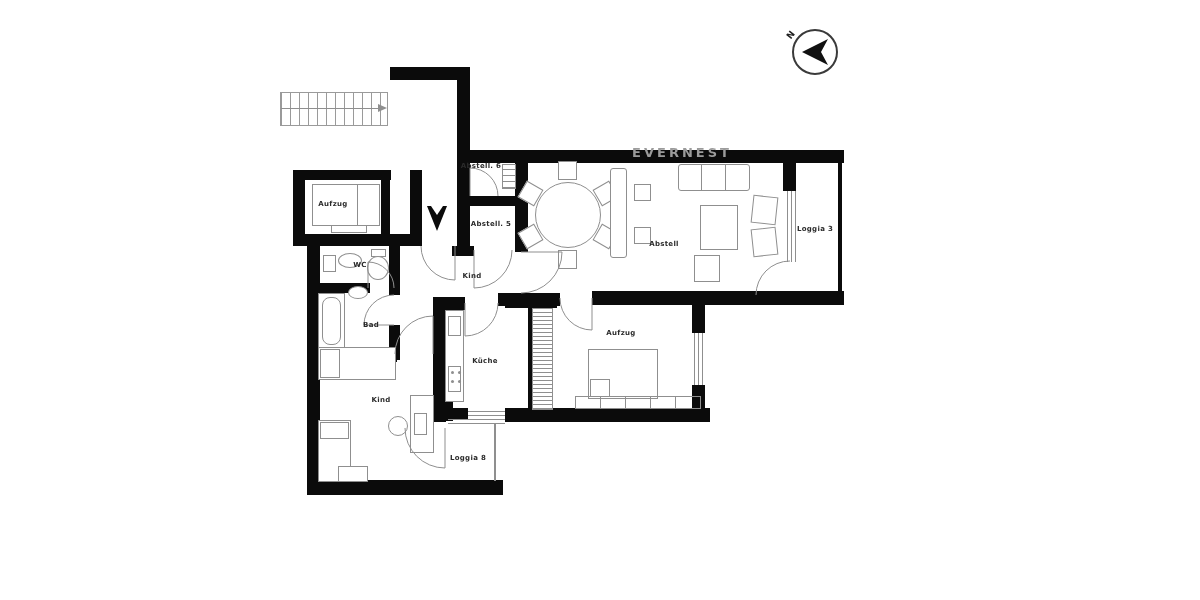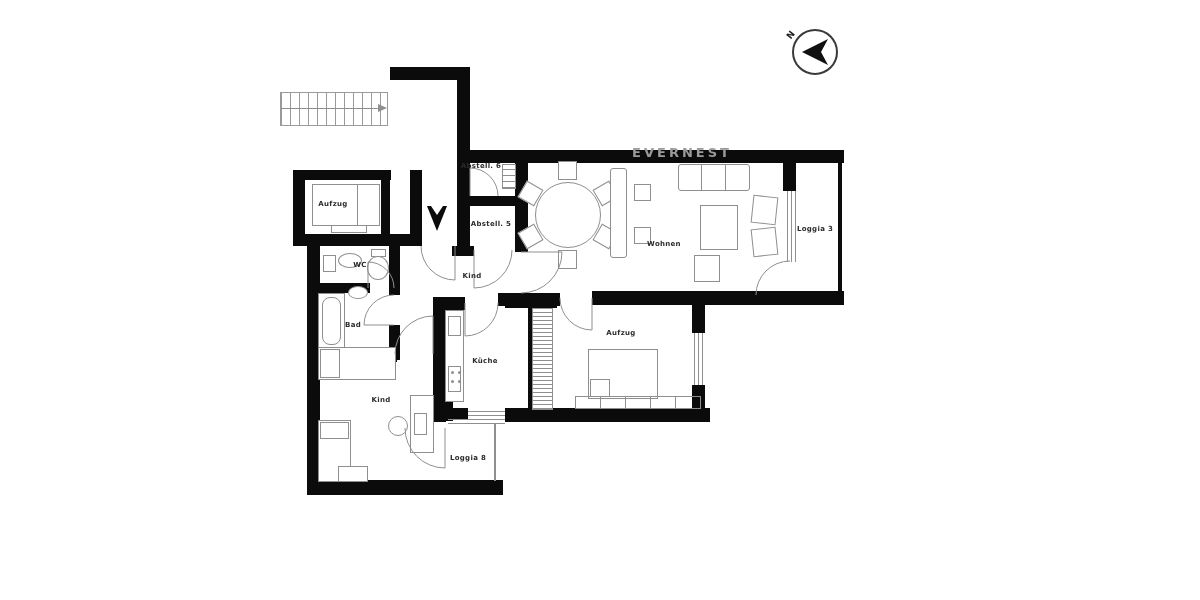--- a/index.html
+++ b/index.html
@@ -156,22 +156,22 @@
     </svg>
   </div>
   <span id="north">N</span>
 
   <div id="brand">EVERNEST</div>
 
   <span class="lbl" style="left:333px;top:204px">Aufzug</span>
   <span class="lbl" style="left:481px;top:166px">Abstell. 6</span>
   <span class="lbl" style="left:491px;top:224px">Abstell. 5</span>
   <span class="lbl" style="left:360px;top:265px">WC</span>
-  <span class="lbl" style="left:353px;top:325px">Bad</span>
+  <span class="lbl" style="left:371px;top:325px">Bad</span>
   <span class="lbl" style="left:472px;top:276px">Kind</span>
-  <span class="lbl" style="left:664px;top:244px">Wohnen</span>
+  <span class="lbl" style="left:664px;top:244px">Abstell</span>
   <span class="lbl" style="left:815px;top:229px">Loggia 3</span>
   <span class="lbl" style="left:485px;top:361px">Küche</span>
   <span class="lbl" style="left:621px;top:333px">Aufzug</span>
   <span class="lbl" style="left:381px;top:400px">Kind</span>
   <span class="lbl" style="left:468px;top:458px">Loggia 8</span>
 
 </div>
 
 </body></html>

